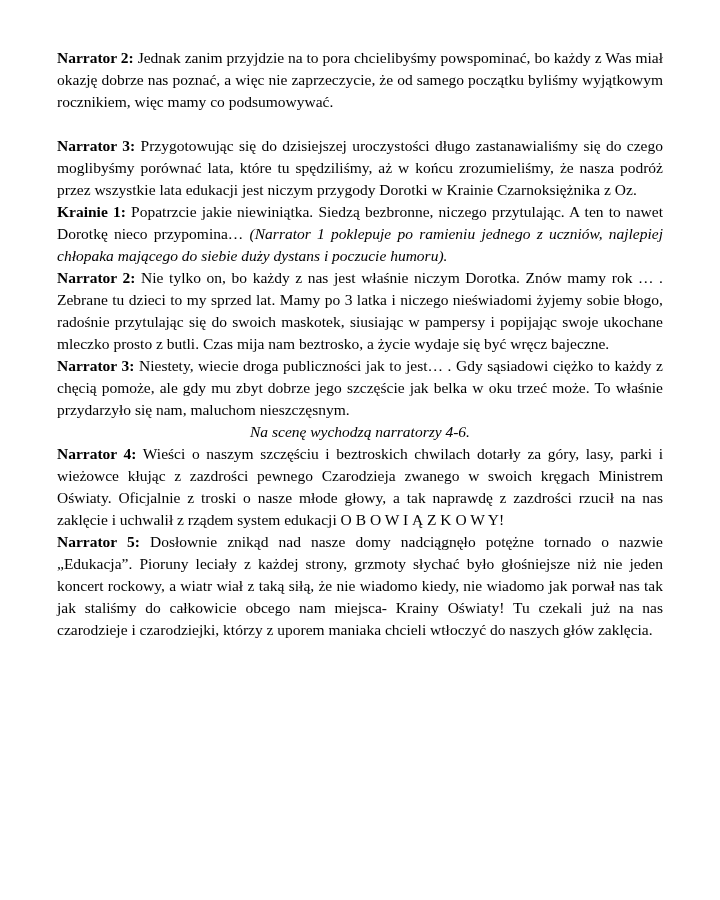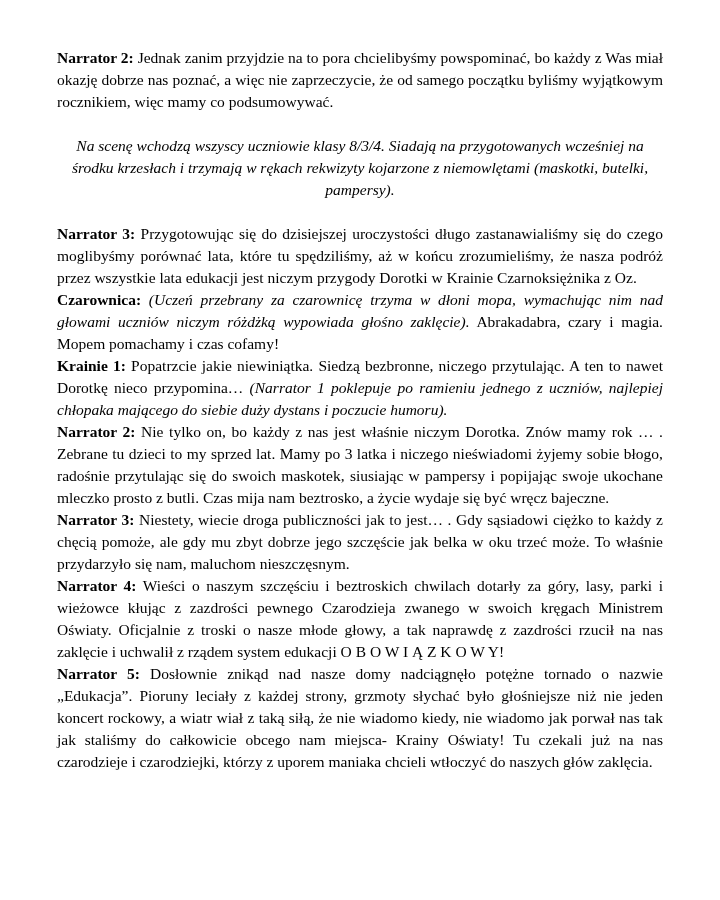--- a/index.html
+++ b/index.html
@@ -36,22 +36,21 @@
   .b { font-weight: bold; }
   .i { font-style: italic; }
   .n { font-style: normal; font-weight: normal; }
 </style>
 </head>
 <body>
 
 <main class="page">
   <article>
       <p class=""><span class="b">Narrator 2:</span><span class="n"> Jednak zanim przyjdzie na to pora chcielibyśmy powspominać, bo każdy z Was miał okazję dobrze nas poznać, a więc nie zaprzeczycie, że od samego początku byliśmy wyjątkowym rocznikiem, więc mamy co podsumowywać.</span></p>
-      <p class="center gap"><span class="i">Na scenę wchodzą wszyscy uczniowie klasy 8/3/4. Siadają na przygotowanych wcześniej na środku krzesłach i trzymają w rękach rekwizyty kojarzone z niemowlętami (maskotki, butelki, pampersy).</span></p>
       <p class=" gap"><span class="b">Narrator 3:</span><span class="n"> Przygotowując się do dzisiejszej uroczystości długo zastanawialiśmy się do czego moglibyśmy porównać lata, które tu spędziliśmy, aż w końcu zrozumieliśmy, że nasza podróż przez wszystkie lata edukacji jest niczym przygody Dorotki w Krainie Czarnoksiężnika z Oz.</span></p>
-      <p class=""><span class="b">Czarownica:</span><span class="i"> (Uczeń przebrany za czarownicę trzyma w dłoni mopa, wymachując nim nad głowami uczniów niczym różdżką wypowiada głośno zaklęcie).</span><span class="n"> Abrakadabra, czary i magia. Mopem pomachamy i czas cofamy!</span></p>
       <p class=""><span class="b">Krainie 1:</span><span class="n"> Popatrzcie jakie niewiniątka. Siedzą bezbronne, niczego przytulając. A ten to nawet Dorotkę nieco przypomina… </span><span class="i">(Narrator 1 poklepuje po ramieniu jednego z uczniów, najlepiej chłopaka mającego do siebie duży dystans i poczucie humoru).</span></p>
       <p class=""><span class="b">Narrator 2:</span><span class="n"> Nie tylko on, bo każdy z nas jest właśnie niczym Dorotka. Znów mamy rok … . Zebrane tu dzieci to my sprzed lat. Mamy po 3 latka i niczego nieświadomi żyjemy sobie błogo, radośnie przytulając się do swoich maskotek, siusiając w pampersy i popijając swoje ukochane mleczko prosto z butli. Czas mija nam beztrosko, a życie wydaje się być wręcz bajeczne.</span></p>
       <p class=""><span class="b">Narrator 3:</span><span class="n"> Niestety, wiecie droga publiczności jak to jest… . Gdy sąsiadowi ciężko to każdy z chęcią pomoże, ale gdy mu zbyt dobrze jego szczęście jak belka w oku trzeć może. To właśnie przydarzyło się nam, maluchom nieszczęsnym.</span></p>
+      <p class="center"><span class="i">Na scenę wychodzą narratorzy 4-6.</span></p>
       <p class=""><span class="b">Narrator 4:</span><span class="n"> Wieści o naszym szczęściu i beztroskich chwilach dotarły za góry, lasy, parki i wieżowce kłując z zazdrości pewnego Czarodzieja zwanego w swoich kręgach Ministrem Oświaty. Oficjalnie z troski o nasze młode głowy, a tak naprawdę z zazdrości rzucił na nas zaklęcie i uchwalił z rządem system edukacji O B O W I Ą Z K O W Y!</span></p>
       <p class=""><span class="b">Narrator 5:</span><span class="n"> Dosłownie znikąd nad nasze domy nadciągnęło potężne tornado o nazwie „Edukacja”. Pioruny leciały z każdej strony, grzmoty słychać było głośniejsze niż nie jeden koncert rockowy, a wiatr wiał z taką siłą, że nie wiadomo kiedy, nie wiadomo jak porwał nas tak jak staliśmy do całkowicie obcego nam miejsca- Krainy Oświaty! Tu czekali już na nas czarodzieje i czarodziejki, którzy z uporem maniaka chcieli wtłoczyć do naszych głów zaklęcia.</span></p>
     </article>
 </main>
 
 </body></html>

